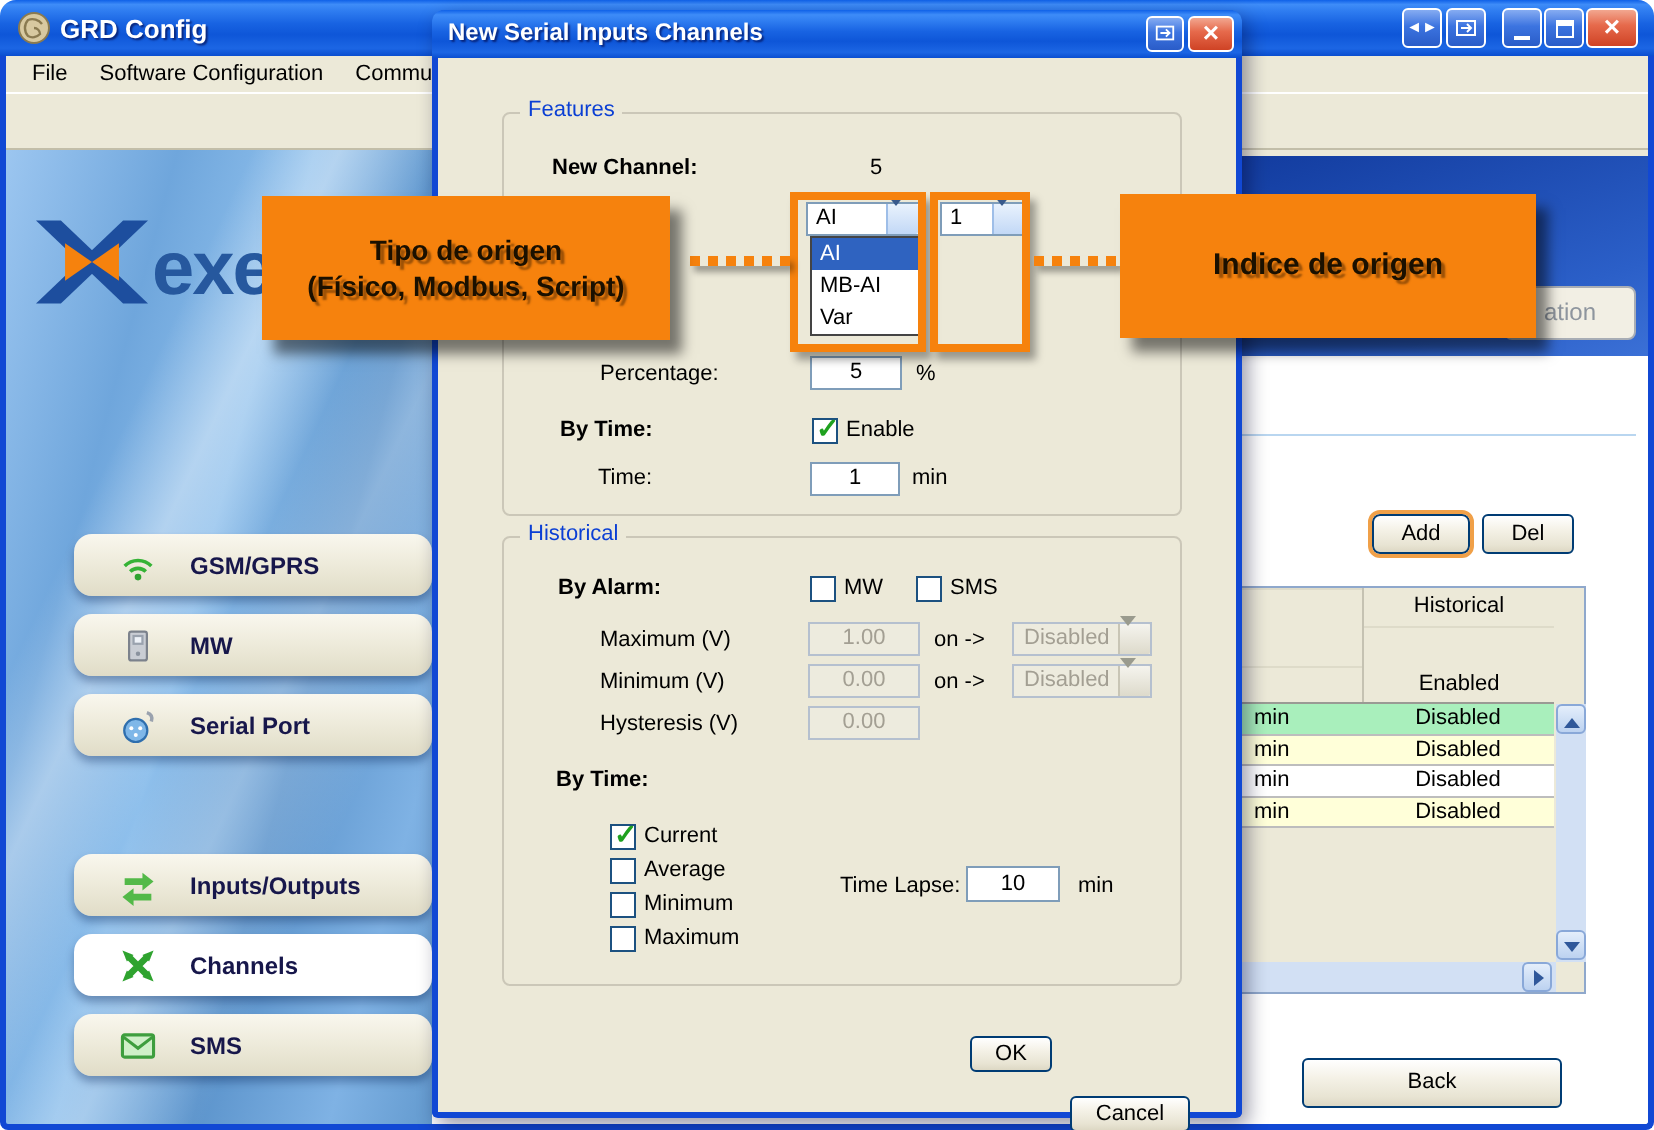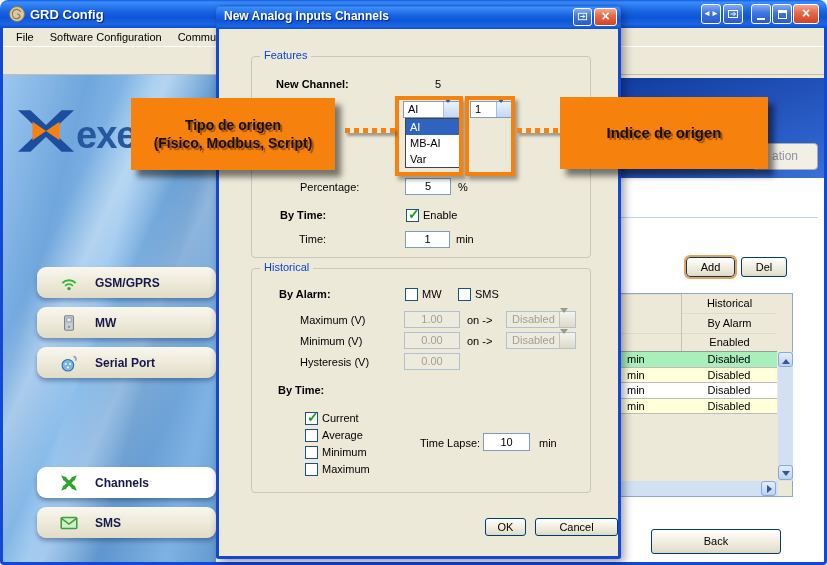--- a/index.html
+++ b/index.html
@@ -181,20 +181,27 @@
   <div class="abs side-btn" style="top:347px">
     <svg class="ic" viewBox="0 0 18 18">
         <path d="M13 3 q3 1 2 4" stroke="#9aa2ae" stroke-width="1.6" fill="none"></path>
         <circle cx="8" cy="11" r="5.2" fill="#7fb7e8" stroke="#2f6fae"></circle>
         <circle cx="6" cy="10" r=".9" fill="#fff"></circle>
         <circle cx="10" cy="10" r=".9" fill="#fff"></circle>
         <circle cx="8" cy="13" r=".9" fill="#fff"></circle>
       </svg>
     <span class="lab">Serial Port</span>
   </div>
+  <div class="abs side-btn" style="top:427px">
+    <svg class="ic" viewBox="0 0 18 18">
+        <path d="M3 5.5 h8 v-2.5 l5 4 -5 4 v-2.5 h-8 z" fill="#53b948"></path>
+        <path d="M15 12.5 h-8 v-2.5 l-5 4 5 4 v-2.5 h8 z" fill="#53b948"></path>
+      </svg>
+    <span class="lab">Inputs/Outputs</span>
+  </div>
   <div class="abs side-btn sel" style="top:467px">
     <svg class="ic" viewBox="0 0 18 18">
         <path d="M4.5 4.5 L13.5 13.5 M13.5 4.5 L4.5 13.5" stroke="#2fa32f" stroke-width="3"></path>
         <polygon points="2,2 7,4 4,7" fill="#2fa32f"></polygon>
         <polygon points="16,2 11,4 14,7" fill="#2fa32f"></polygon>
         <polygon points="2,16 7,14 4,11" fill="#2fa32f"></polygon>
         <polygon points="16,16 11,14 14,11" fill="#2fa32f"></polygon>
       </svg>
     <span class="lab">Channels</span>
   </div>
@@ -212,21 +219,20 @@
   <div class="abs ation-btn">ation</div>
   <div class="abs hline"></div>
 
   <div class="abs btn focus" style="left:686px;top:257px;width:49px;height:20px;line-height:18px">Add</div>
   <div class="abs btn" style="left:741px;top:257px;width:46px;height:20px;line-height:18px">Del</div>
 
   <div class="abs grid-panel">
     <div class="g hcell" style="left:0;top:0;width:122px"></div>
     <div class="g hcell" style="left:123px;top:0;width:95px;text-align:center">Historical</div>
     <div class="g hcell" style="left:0;top:19px;width:122px;padding-left:3px;line-height:20px">e</div>
-    <div class="g hcell" style="left:123px;top:19px;width:95px;text-align:center;line-height:20px">By Alarm</div>
     <div class="g hcell" style="left:0;top:39px;width:122px"></div>
     <div class="g hcell" style="left:123px;top:39px;width:95px;text-align:center">Enabled</div>
     <div class="vline-h"></div>
     <div class="vline-r"></div>
     <div class="g" style="left:0;top:57px;width:218px;height:1px;background:#9a9a94"></div>
 
     <div class="drow" style="top:58px;height:16px;background:#a9efbc">
       <span class="c1">min</span>
       <span class="c2">Disabled</span>
     </div>
@@ -253,21 +259,21 @@
     <div class="sb-track-v" style="left:0;top:187px;width:219px;height:15px"></div>
     <div class="sb-btn" style="left:202px;top:187px">
         <div class="tri-right"></div>
       </div>
   </div>
 
   <div class="abs btn" style="left:651px;top:529px;width:130px;height:25px;line-height:23px">Back</div>
 
   <div class="abs dialog">
     <div class="dlg-titlebar">
-      <span class="dlg-title">New Analog Inputs Channels</span>
+      <span class="dlg-title">New Serial Inputs Channels</span>
       <span class="abs tb-btn" style="left:357px;top:3px;width:19px;height:18px;line-height:14px">
         <svg width="11" height="11" viewBox="0 0 12 12" style="margin-top:2px">
             <rect x="1.5" y="2.5" width="9" height="7" fill="none" stroke="#fff"></rect>
             <path d="M3.5 6 h5 M6.5 4 l2 2 -2 2" stroke="#fff" fill="none"></path>
           </svg>
       </span>
       <span class="abs tb-btn close" style="left:378px;top:3px;width:23px;height:18px;line-height:15px">×</span>
     </div>
 
     <div class="grp" style="left:32px;top:51px;width:340px;height:202px">
@@ -343,21 +349,21 @@
     <span class="cb" style="left:86px;top:441px"></span>
     <span class="lbl" style="left:103px;top:441px">Minimum</span>
     <span class="cb" style="left:86px;top:458px"></span>
     <span class="lbl" style="left:103px;top:458px">Maximum</span>
 
     <span class="lbl" style="left:201px;top:432px">Time Lapse:</span>
     <div class="inp" style="left:264px;top:428px;width:47px;height:18px;line-height:16px">10</div>
     <span class="lbl" style="left:320px;top:432px">min</span>
 
     <div class="btn" style="position:absolute;left:266px;top:513px;width:41px;height:18px;line-height:16px">OK</div>
-    <div class="btn" style="position:absolute;left:316px;top:513px;width:83px;height:18px;line-height:16px">Cancel</div>
+    <div class="btn" style="position:absolute;left:316px;top:543px;width:60px;height:18px;line-height:16px">Cancel</div>
   </div>
 
   <div class="o-rect" style="left:395px;top:96px;width:68px;height:80px"></div>
   <div class="o-rect" style="left:465px;top:96px;width:50px;height:80px"></div>
   <div class="dotline" style="left:345px;top:128px;width:50px"></div>
   <div class="dotline" style="left:517px;top:128px;width:43px"></div>
 
   <div class="callout" style="left:131px;top:98px;width:204px;height:72px">
     <span class="t">Tipo de origen</span>
     <span class="t">(Físico, Modbus, Script)</span>

